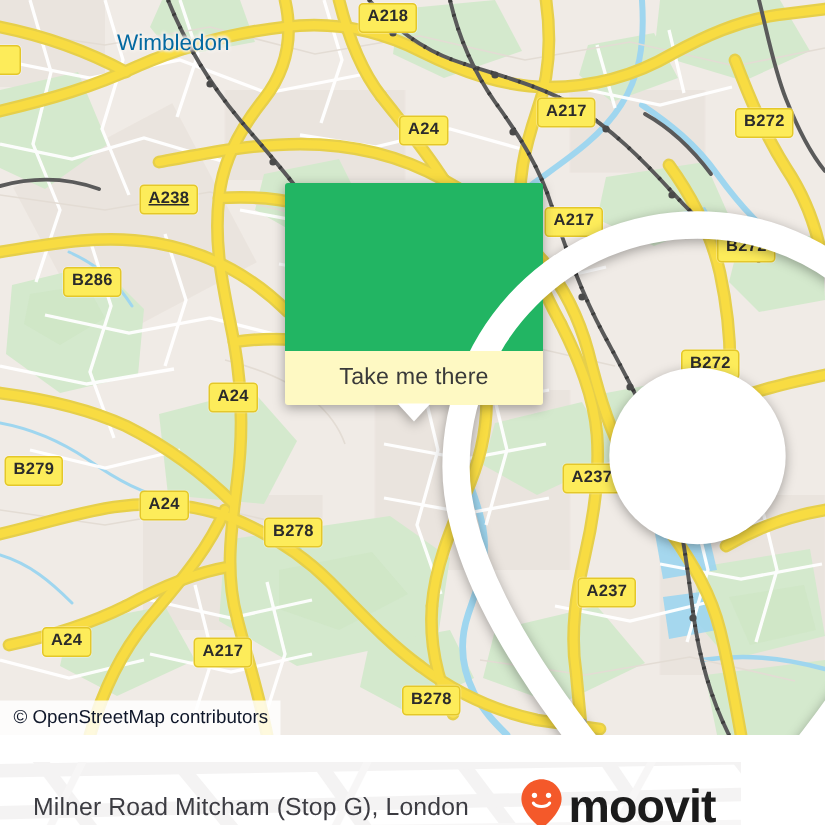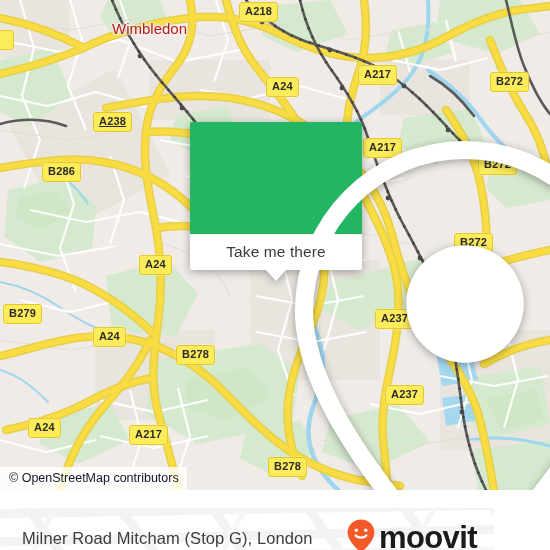--- a/index.html
+++ b/index.html
@@ -30,27 +30,26 @@
     font-weight:bold;
     line-height:1;
     padding:3px 5px 4px 5px;
     letter-spacing:.2px;
     white-space:nowrap;
     font-family:"Liberation Sans","DejaVu Sans",sans-serif;
     box-shadow:0 0 0 .5px rgba(255,255,255,.35);
   }
   .placelabel{
     position:absolute;
-    color:#b91c1c;
+    color:#0369a1;
     font-size:15px;
     white-space:nowrap;
     text-shadow:
       1px 0 2px #f4f0ec,-1px 0 2px #f4f0ec,0 1px 2px #f4f0ec,0 -1px 2px #f4f0ec,
       1px 1px 2px #f4f0ec,-1px -1px 2px #f4f0ec;
-    margin-left: 34px;
   }
 
   
   .attrib{
     position:absolute;left:0;bottom:0;
     background:rgba(255,255,255,.82);
     color:#0f172a;
     font-size:12.5px;
     padding:4px 8px 5px 9px;
     white-space:nowrap;
@@ -61,21 +60,21 @@
   .callout{
     position:absolute;left:190px;top:122px;width:172px;
     filter:drop-shadow(0 2px 4px rgba(0,0,0,.33));
   }
   .callout-top{
     height:112px;background:#22b563;
     display:flex;align-items:center;justify-content:center;
     border-radius:2px 2px 0 0;
   }
   .callout-bottom{
-    height:36px;background:#ffffff;
+    height:36px;background:#fef9c3;
     display:flex;align-items:center;justify-content:center;
     border-radius:0 0 2px 2px;
     position:relative;
   }
   .callout-label{
     color:#3a3a3a;font-size:15.5px;letter-spacing:.1px;
   }
   .callout-tail{
     position:absolute;left:50%;bottom:-11px;margin-left:-11px;
     width:0;height:0;
@@ -324,24 +323,24 @@
         </g>
       </g>
     </svg>
 
     <div class="placelabel" style="left:78px;top:20px;">Wimbledon</div>
 
     <div class="shield" style="left:203px;top:2px;margin-left:36px;">A218</div>
     <div class="shield" style="left:266px;top:77px;">A24</div>
     <div class="shield" style="left:358px;top:65px;">A217</div>
     <div class="shield" style="left:490px;top:72px;">B272</div>
-    <div class="shield" style="left:93px;top:112px;text-decoration:underline;">A238</div>
+    <div class="shield" style="left:93px;top:123px;text-decoration:underline;">A238</div>
     <div class="shield" style="left:363px;top:138px;">A217</div>
     <div class="shield" style="left:478px;top:155px;">B272</div>
-    <div class="shield" style="left:42px;top:162px;">B286</div>
+    <div class="shield" style="left:42px;top:178px;">B286</div>
     <div class="shield" style="left:454px;top:233px;">B272</div>
     <div class="shield" style="left:139px;top:255px;">A24</div>
     <div class="shield" style="left:375px;top:309px;">A237</div>
     <div class="shield" style="left:3px;top:304px;">B279</div>
     <div class="shield" style="left:472px;top:315px;">B272</div>
     <div class="shield" style="left:93px;top:327px;">A24</div>
     <div class="shield" style="left:176px;top:345px;">B278</div>
     <div class="shield" style="left:385px;top:385px;">A237</div>
     <div class="shield" style="left:28px;top:418px;">A24</div>
     <div class="shield" style="left:129px;top:425px;">A217</div>

